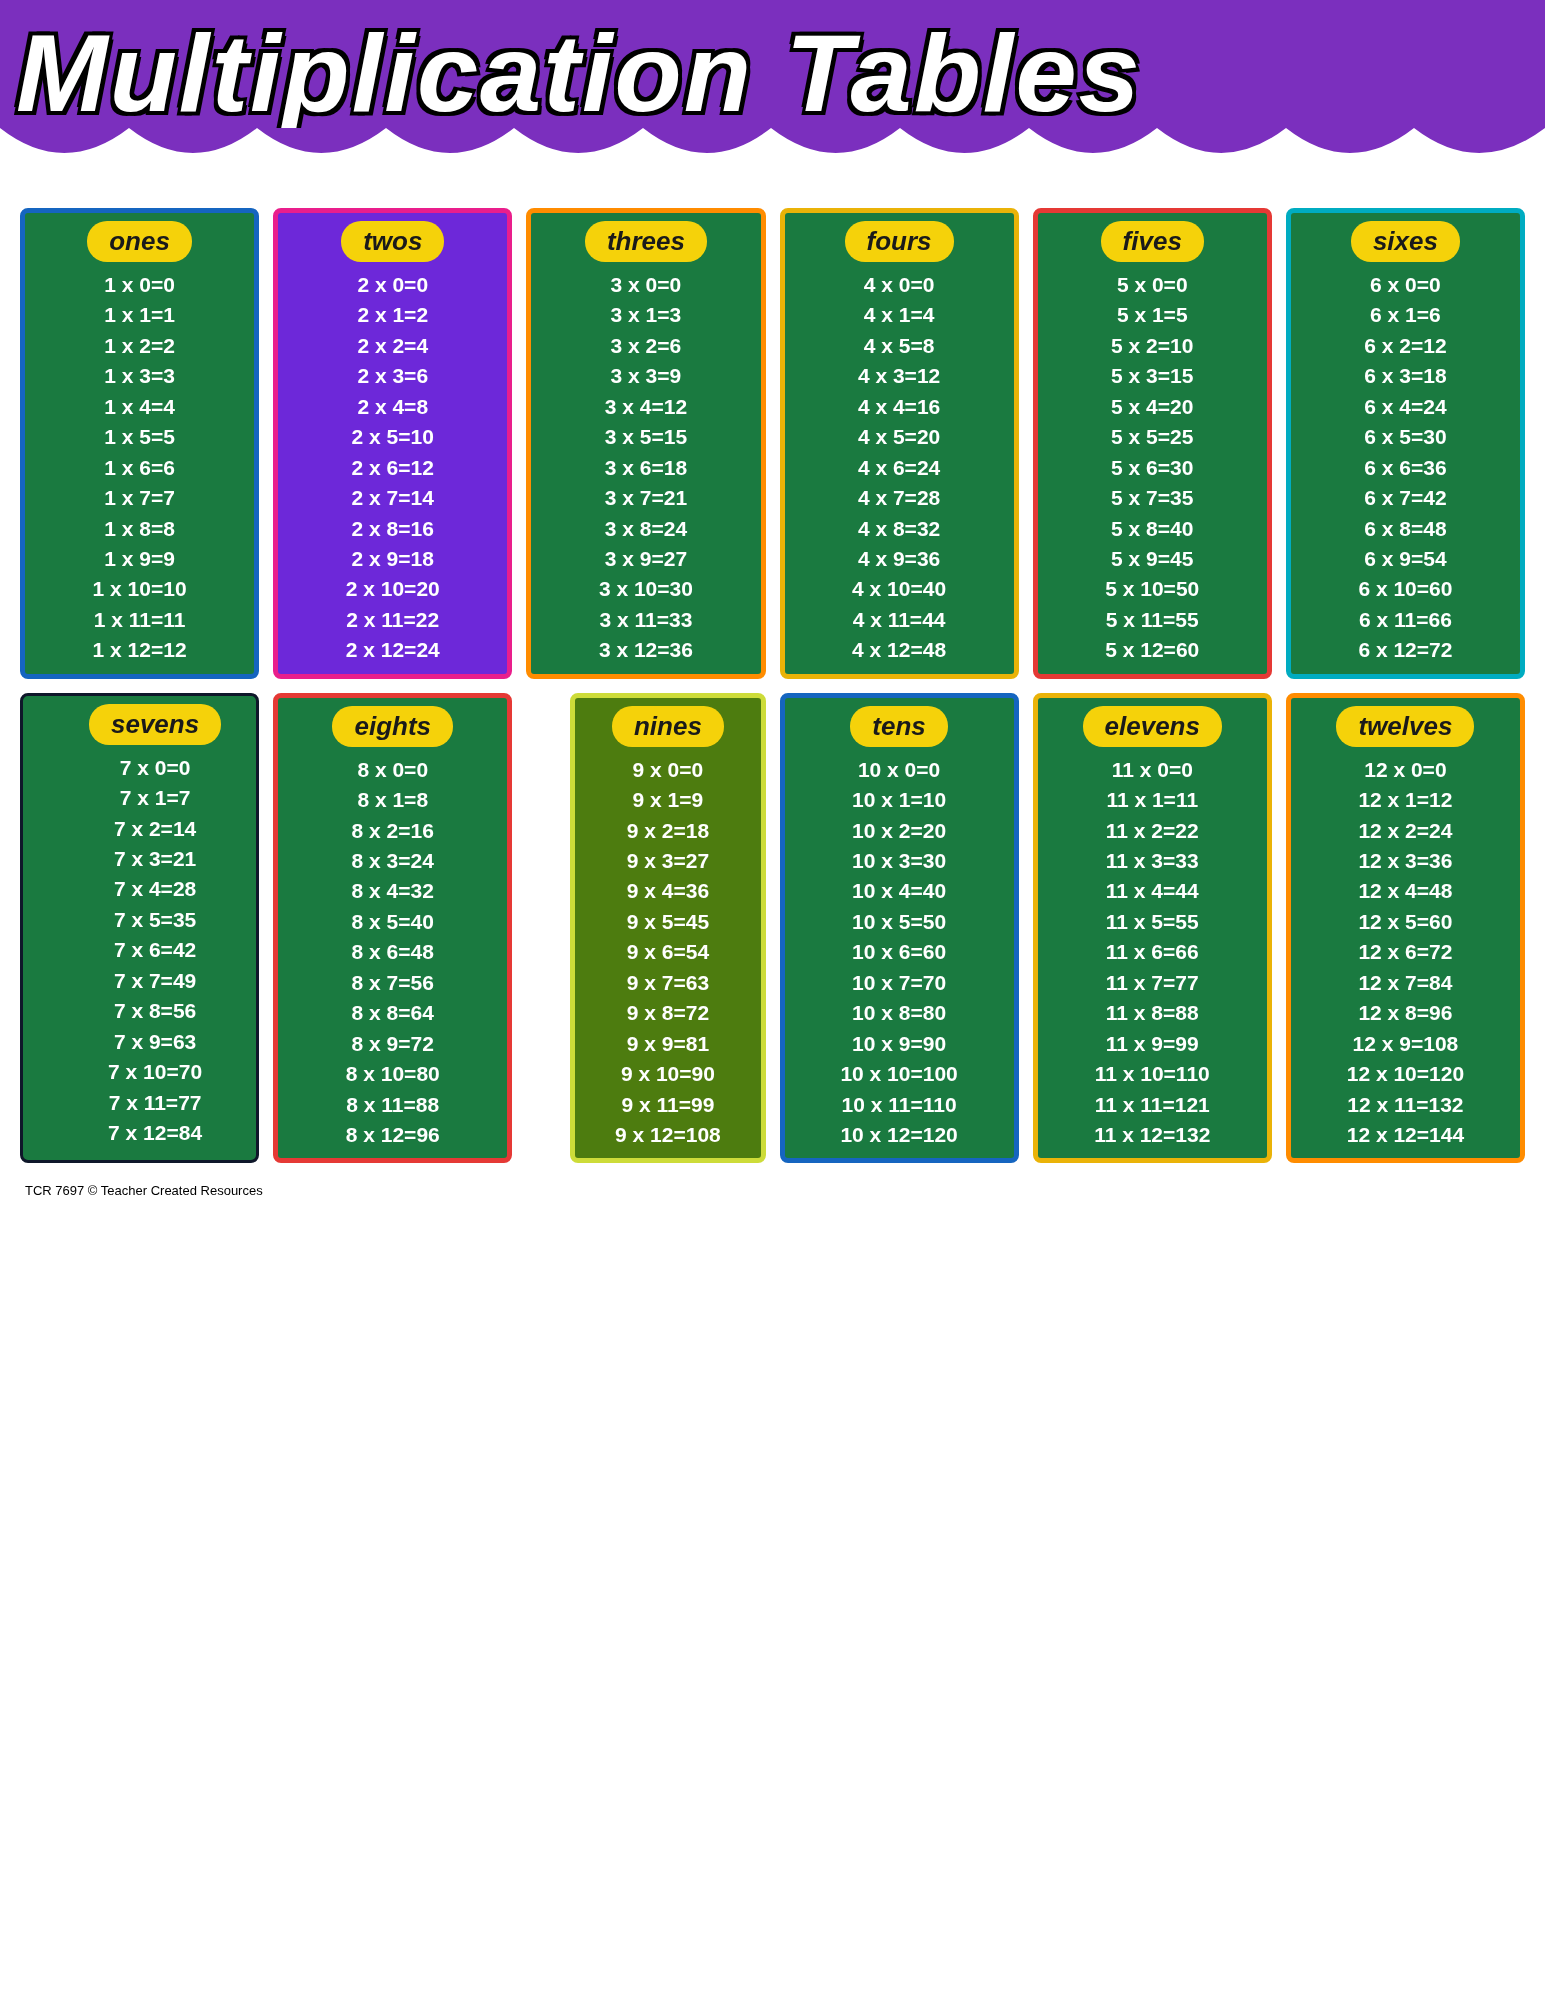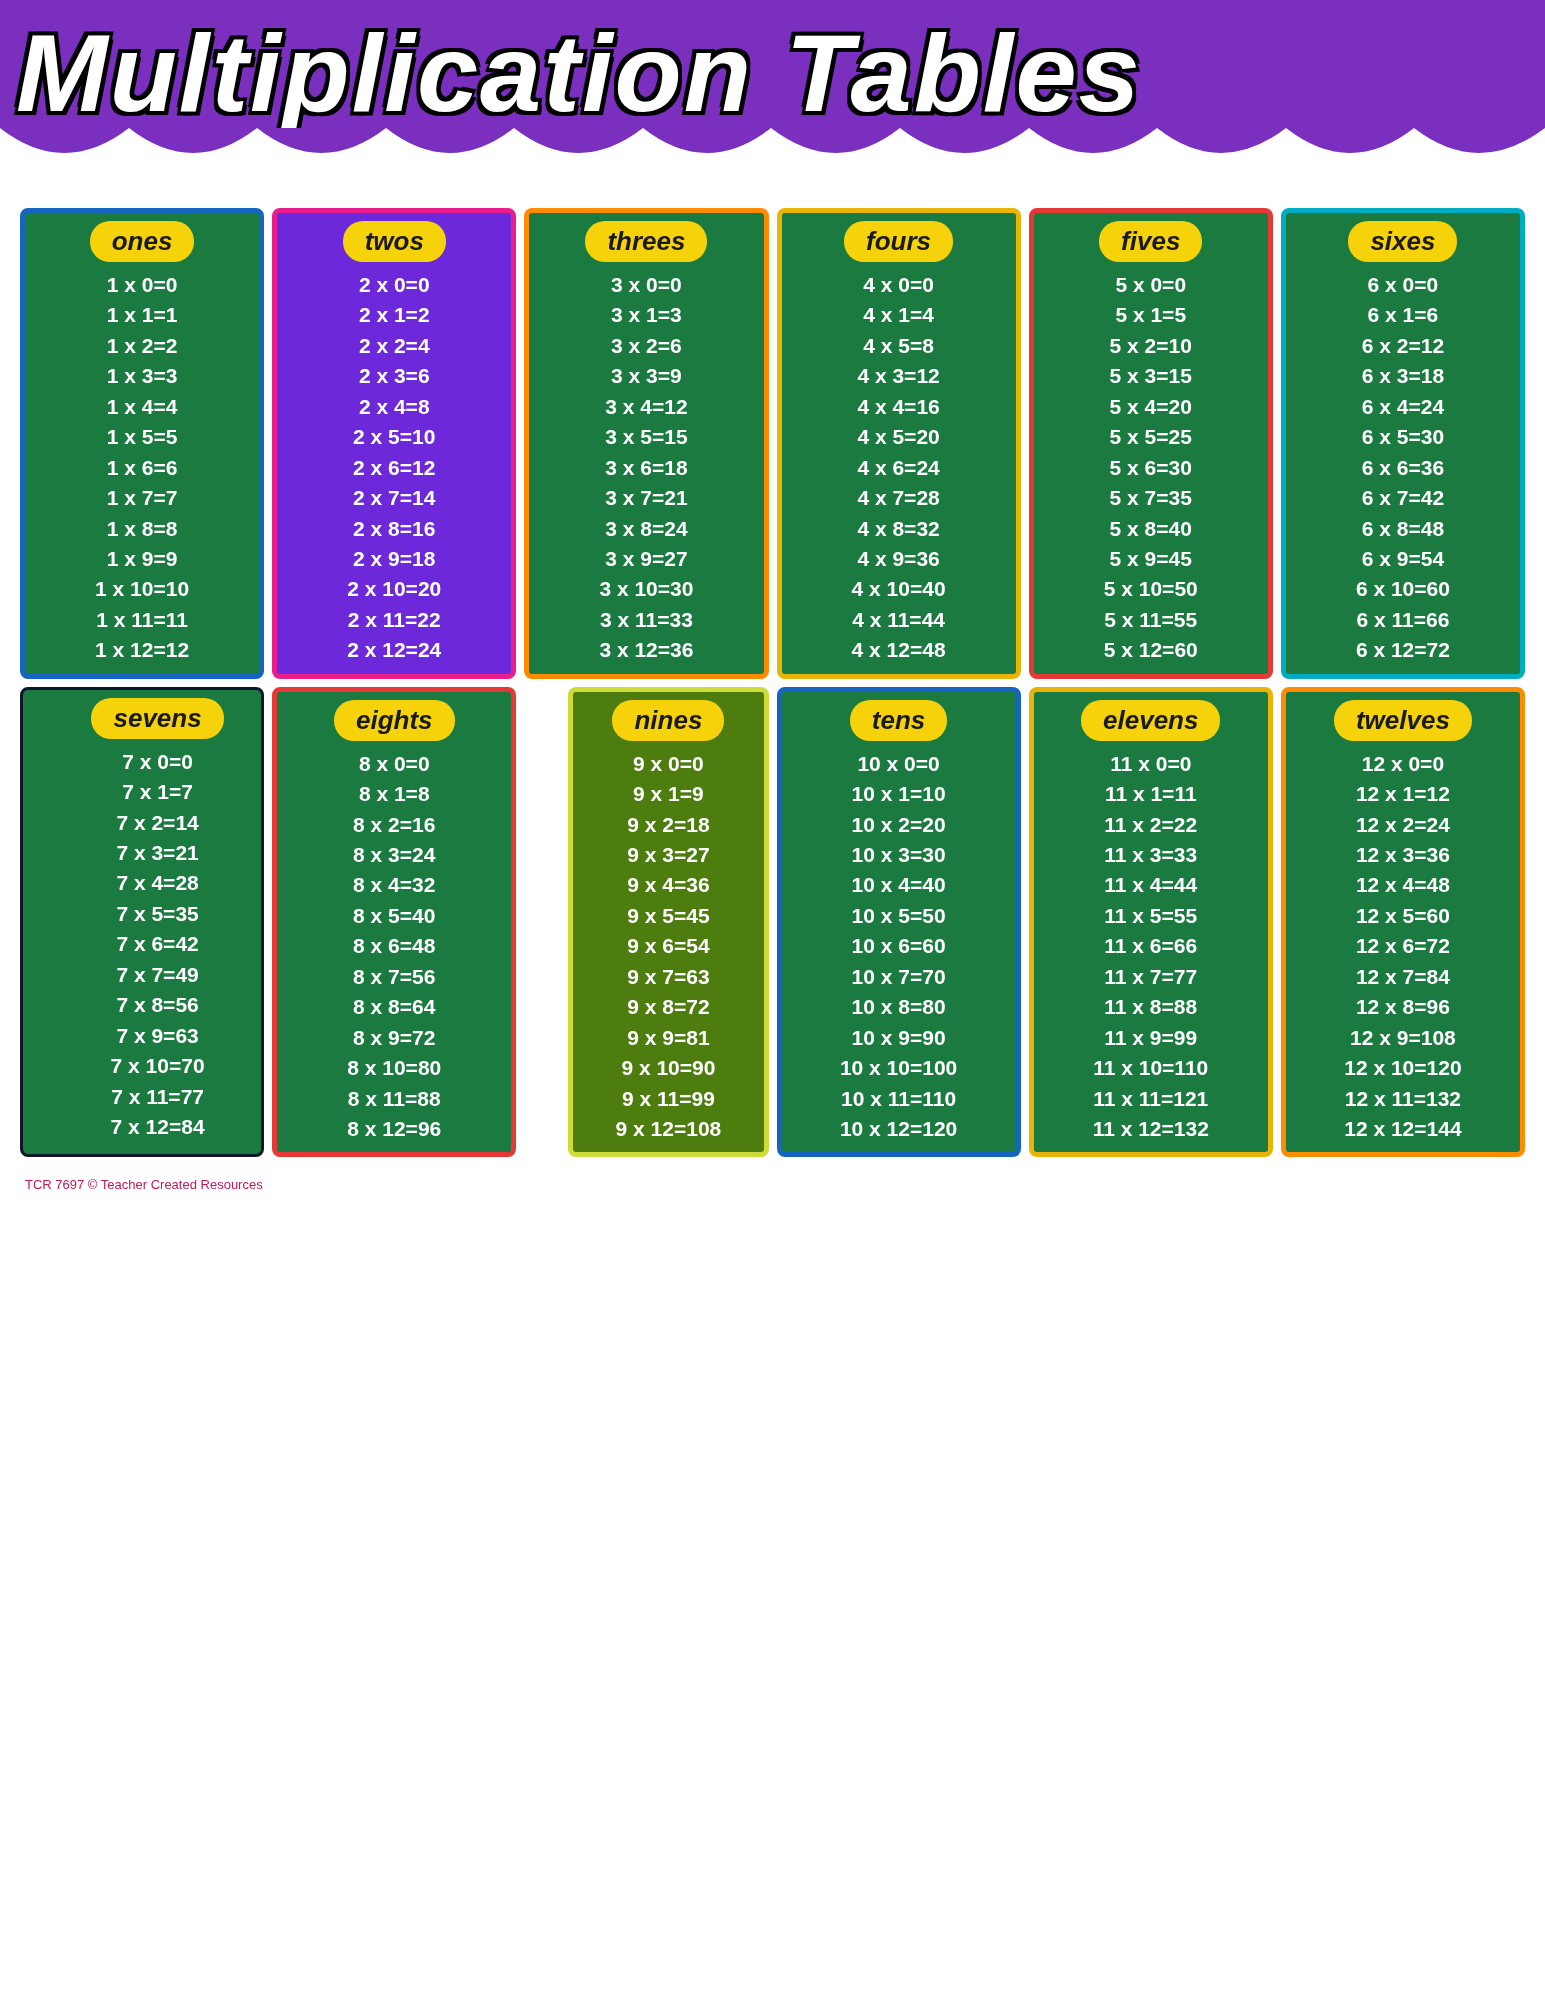--- a/index.html
+++ b/index.html
@@ -31,21 +31,21 @@
     
     .content {
       background: white;
       padding: 30px 20px 30px 20px;
     }
 
     
     .tables-grid {
       display: grid;
       grid-template-columns: repeat(6, 1fr);
-      gap: 8px;
+      gap: 14px;
       margin-bottom: 20px;
     }
 
     
     .table-card {
       border-radius: 8px;
       padding: 8px;
       display: flex;
       flex-direction: column;
       align-items: center;
@@ -76,21 +76,21 @@
       color: white;
       font-size: 21px;
       font-weight: bold;
       font-family: 'Arial Black', Arial, sans-serif;
       line-height: 1.45;
       text-align: center;
     }
 
     .footer-text {
       font-size: 13px;
-      color: #be185d;
+      color: #000000;
       padding-left: 5px;
       margin-top: 8px;
     }
   </style>
 </head>
 <body>
 
 <div class="header">
   <div class="header-title">Multiplication Tables</div>
 </div>

